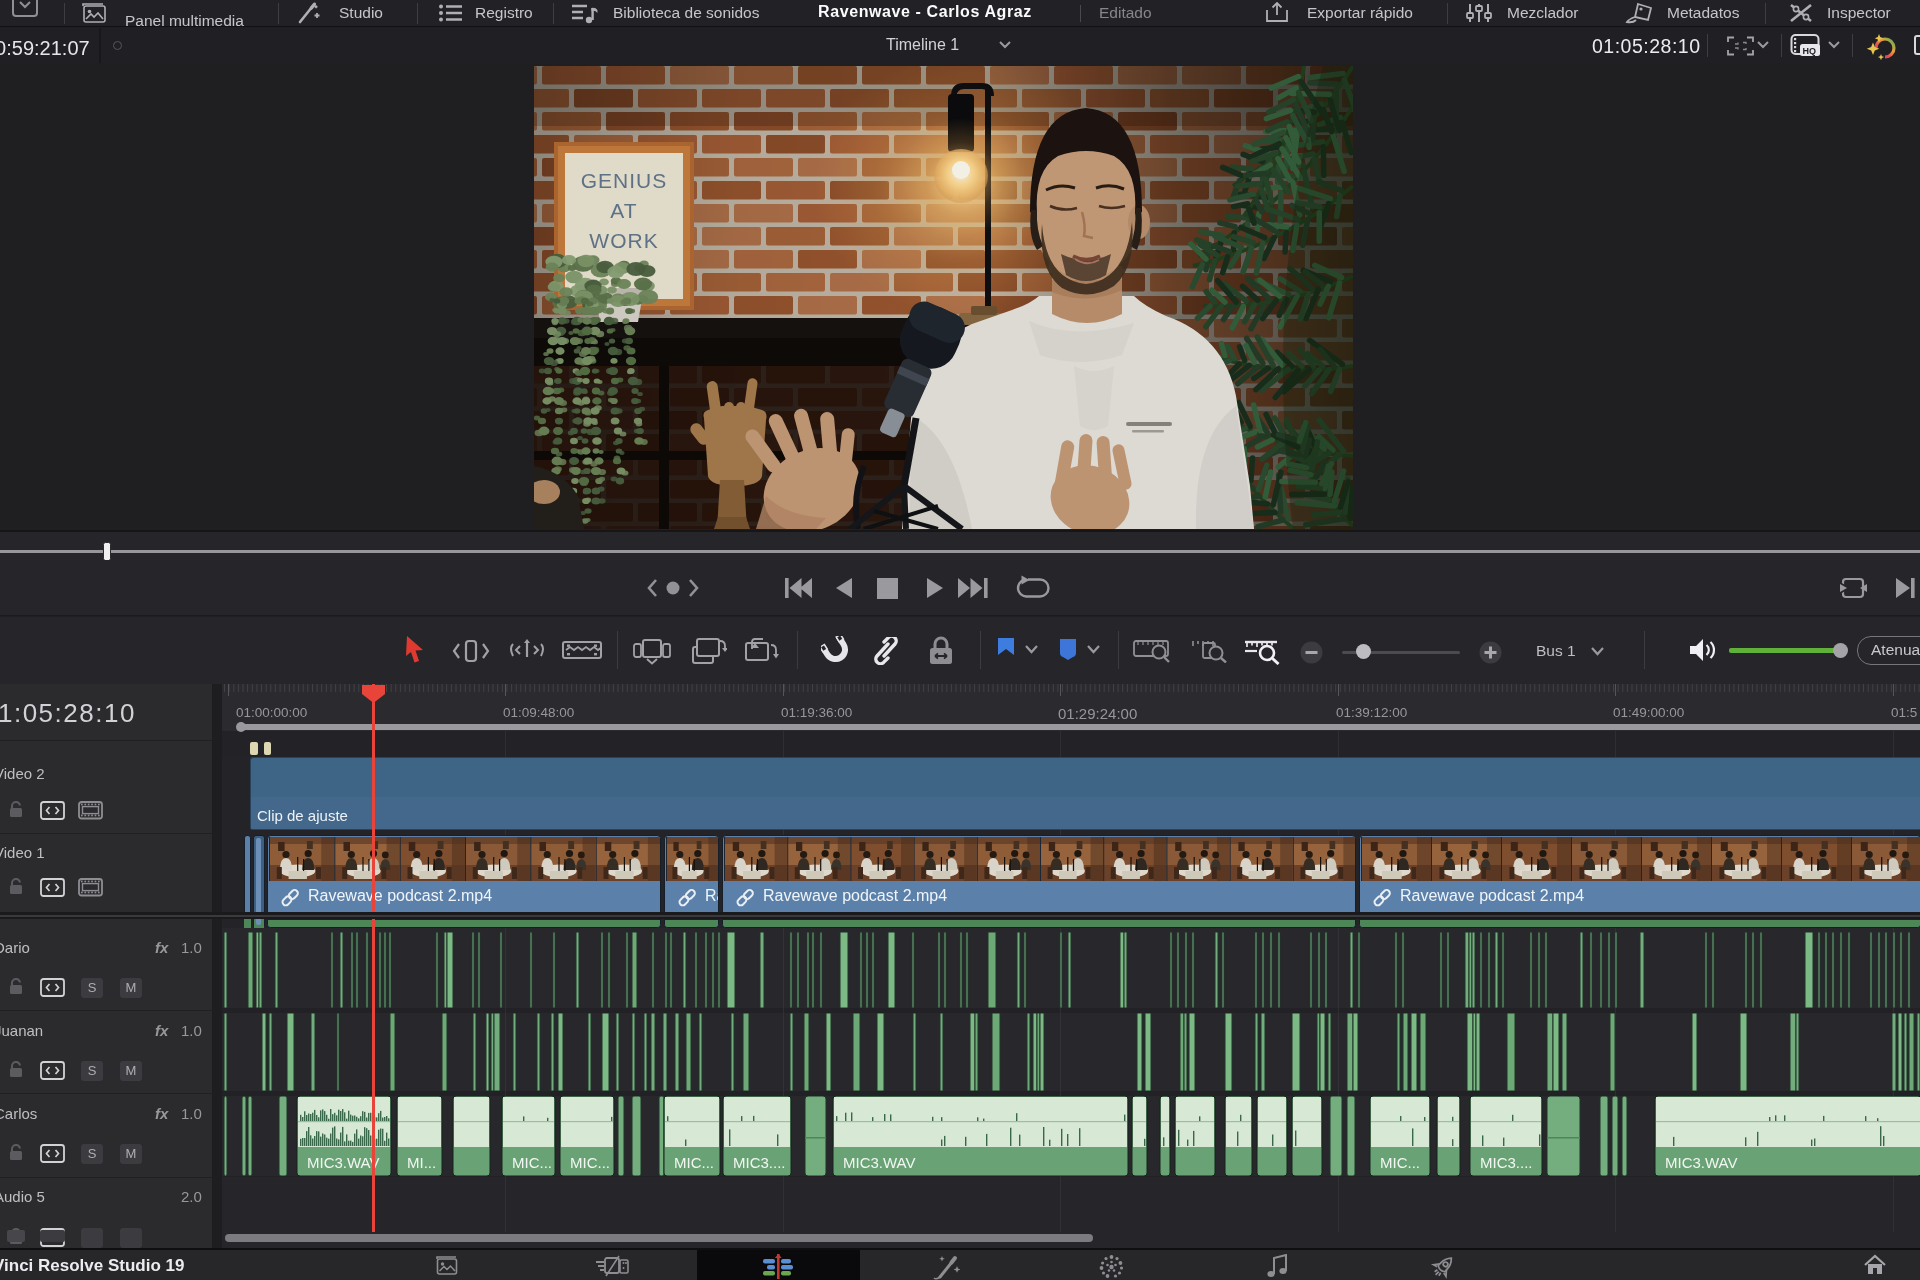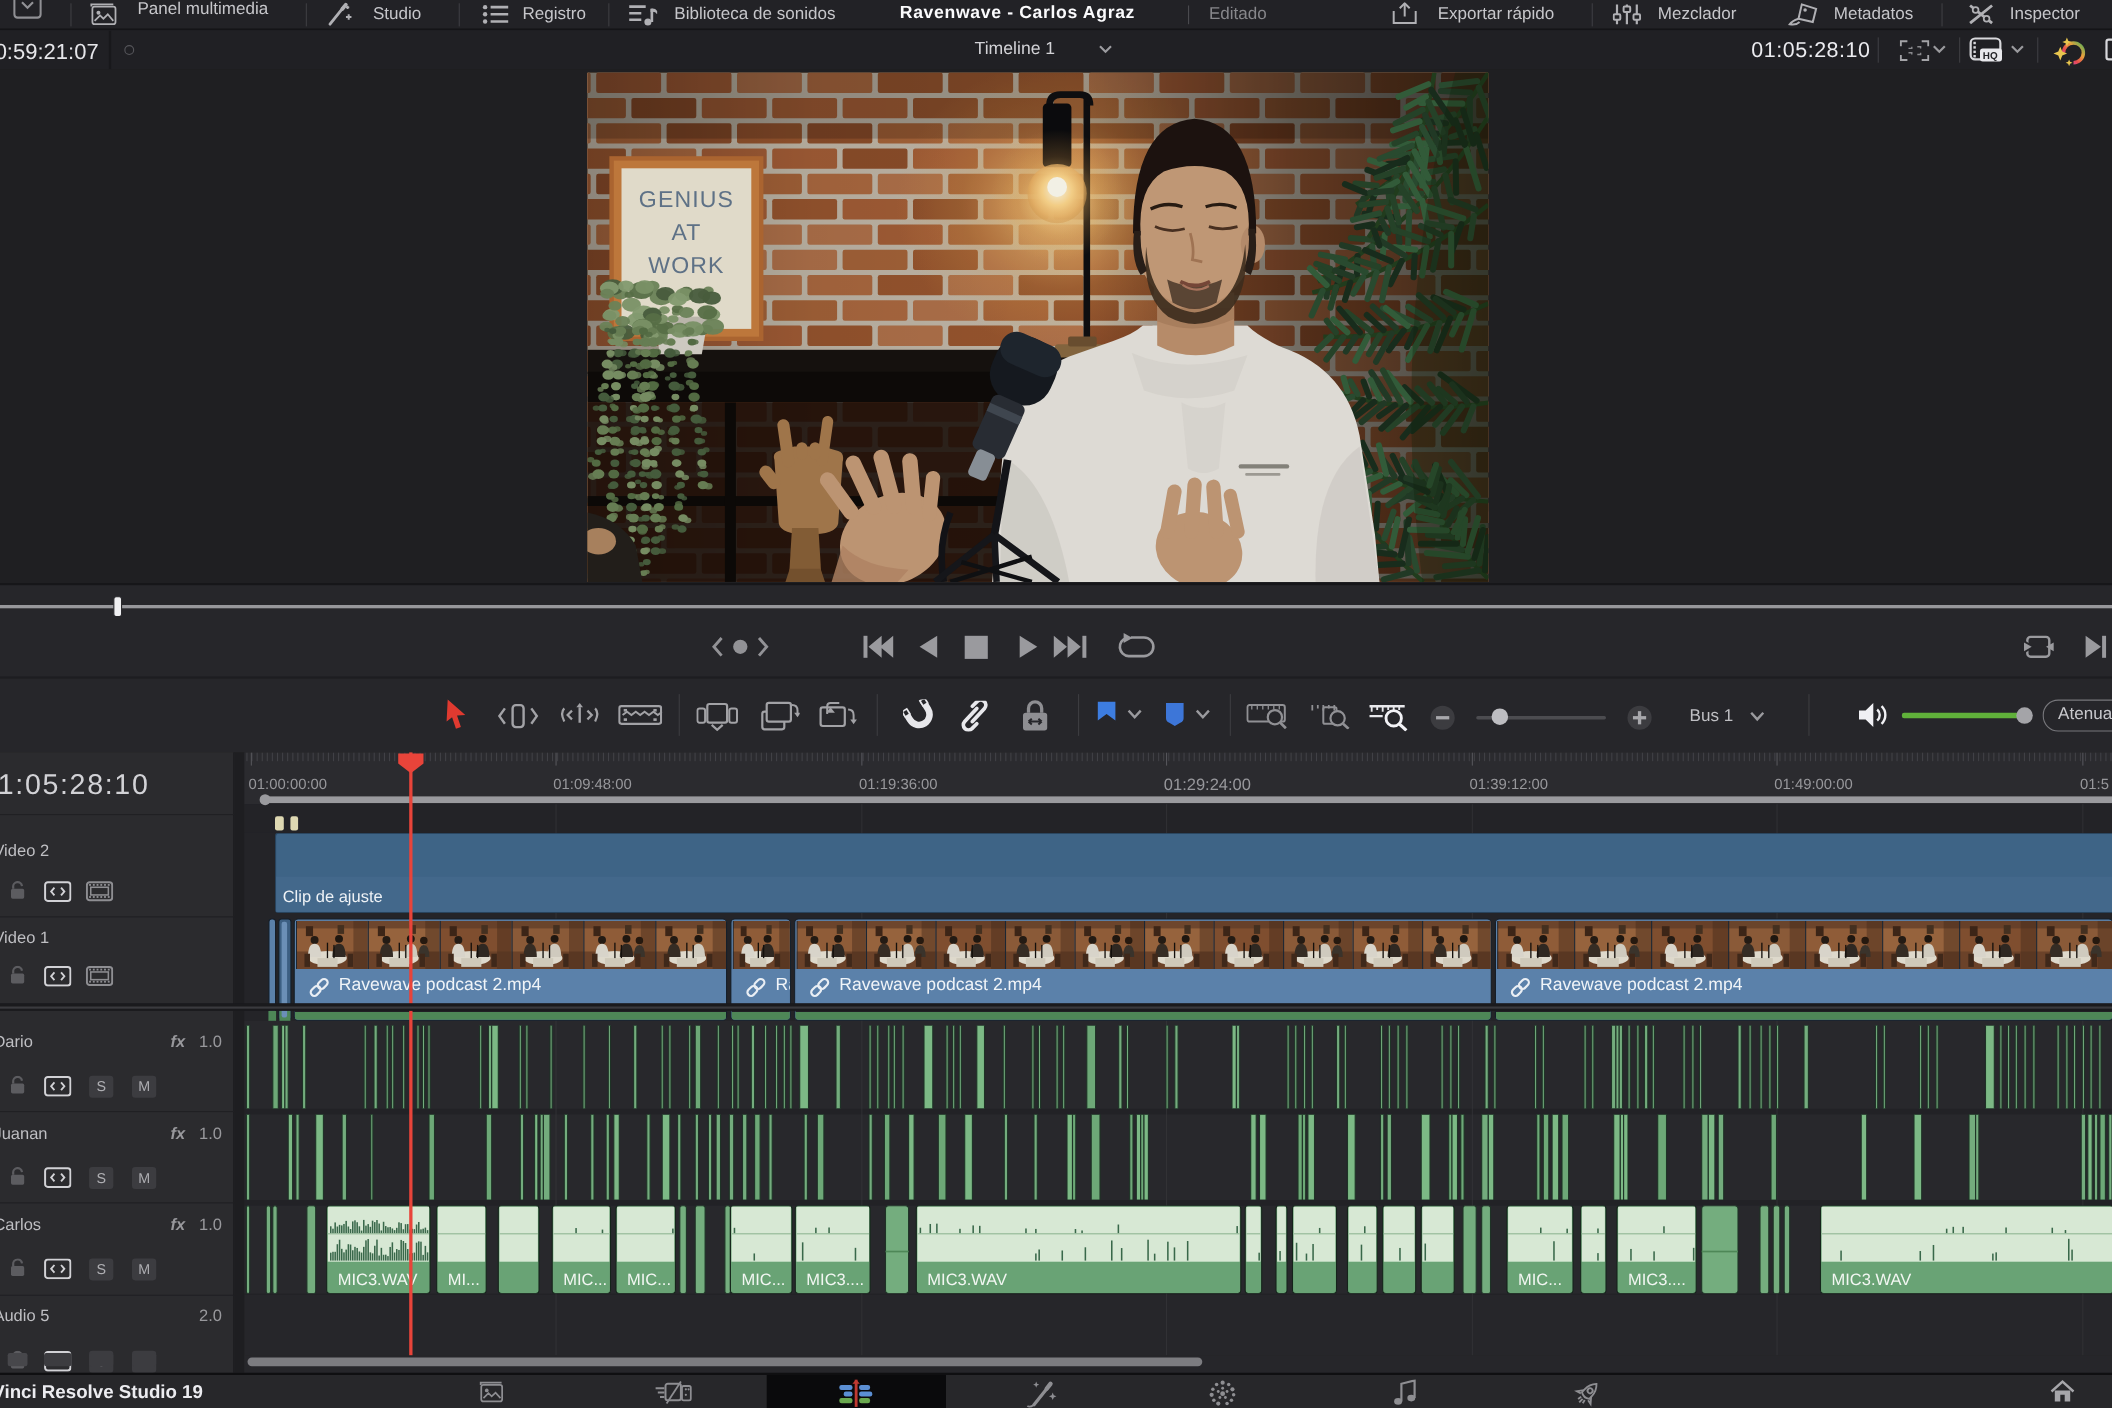--- a/index.html
+++ b/index.html
@@ -16,21 +16,21 @@
         <rect x="1" y="1" width="24" height="22" rx="3" fill="none" stroke="#909094" stroke-width="2"></rect>
         <path d="M8 9l5 5 5-5" fill="none" stroke="#909094" stroke-width="2"></path>
       </svg>
   <div class="vd" style="left:64px;top:3px;height:21px"></div>
   <svg class="abs" style="left:80px;top:2px" width="28" height="22" viewBox="0 0 28 22">
         <path d="M3 4 V2 h20" fill="none" stroke="#b0b0b4" stroke-width="1.6"></path>
         <rect x="4" y="4" width="21" height="16" rx="2" fill="none" stroke="#b0b0b4" stroke-width="1.6"></rect>
         <circle cx="9.5" cy="9.5" r="1.8" fill="#b0b0b4"></circle>
         <path d="M6 17l5-5 3 3 4-4 5 6" fill="none" stroke="#b0b0b4" stroke-width="1.6"></path>
       </svg>
-  <div class="abs lbl" style="left:125px;top:0">Panel multimedia</div>
+  <div class="abs lbl" style="left:125px;top:12px">Panel multimedia</div>
   <div class="vd" style="left:278px;top:3px;height:21px"></div>
   <svg class="abs" style="left:296px;top:1px" width="26" height="24" viewBox="0 0 26 24">
         <path d="M4 21 L16 6" stroke="#b0b0b4" stroke-width="2.6" stroke-linecap="round"></path>
         <path d="M15.2 7.2 L18.4 3.2" stroke="#b0b0b4" stroke-width="3.4" stroke-linecap="round"></path>
         <path d="M21 12v5M18.5 14.5h5" stroke="#b0b0b4" stroke-width="1.8"></path>
         <path d="M20 4.2v3M18.5 5.7h3" stroke="#b0b0b4" stroke-width="1.5"></path>
       </svg>
   <div class="abs lbl" style="left:339px;top:4px">Studio</div>
   <div class="vd" style="left:417px;top:3px;height:21px"></div>
   <svg class="abs" style="left:438px;top:3px" width="26" height="20" viewBox="0 0 26 20">
@@ -1695,21 +1695,21 @@
         <rect x="1914.0" y="0" width="1" height="8" fill="#414146"></rect>
         <rect x="1918.6" y="0" width="1" height="8" fill="#414146"></rect>
         <rect x="228" y="0" width="1" height="12" fill="#55555a"></rect>
         <rect x="505" y="0" width="1" height="12" fill="#55555a"></rect>
         <rect x="783" y="0" width="1" height="12" fill="#55555a"></rect>
         <rect x="1060" y="0" width="1" height="12" fill="#55555a"></rect>
         <rect x="1338" y="0" width="1" height="12" fill="#55555a"></rect>
         <rect x="1615" y="0" width="1" height="12" fill="#55555a"></rect>
         <rect x="1893" y="0" width="1" height="12" fill="#55555a"></rect>
       </svg>
-<div class="abs" style="left:226px;top:21px;font-size:13.5px;color:#97979b;white-space:nowrap">01:00:00:00</div>
+<div class="abs" style="left:236px;top:21px;font-size:13.5px;color:#97979b;white-space:nowrap">01:00:00:00</div>
 <div class="abs" style="left:503px;top:21px;font-size:13.5px;color:#97979b;white-space:nowrap">01:09:48:00</div>
 <div class="abs" style="left:781px;top:21px;font-size:13.5px;color:#97979b;white-space:nowrap">01:19:36:00</div>
 <div class="abs" style="left:1058px;top:21px;font-size:15px;color:#97979b;white-space:nowrap">01:29:24:00</div>
 <div class="abs" style="left:1336px;top:21px;font-size:13.5px;color:#97979b;white-space:nowrap">01:39:12:00</div>
 <div class="abs" style="left:1613px;top:21px;font-size:13.5px;color:#97979b;white-space:nowrap">01:49:00:00</div>
 <div class="abs" style="left:1891px;top:21px;font-size:13.5px;color:#97979b;white-space:nowrap">01:5</div>
 <div class="abs" style="left:238px;top:40px;width:1682px;height:6px;background:#9a9a9e"></div>
 <div class="abs" style="left:236px;top:38px;width:10px;height:10px;border-radius:50%;background:#9a9a9e"></div>
 <div class="abs" style="left:250px;top:58px;width:8px;height:13px;background:#ded8b2;border-radius:2px"></div>
 <div class="abs" style="left:264px;top:58px;width:7px;height:13px;background:#ded8b2;border-radius:2px"></div>

